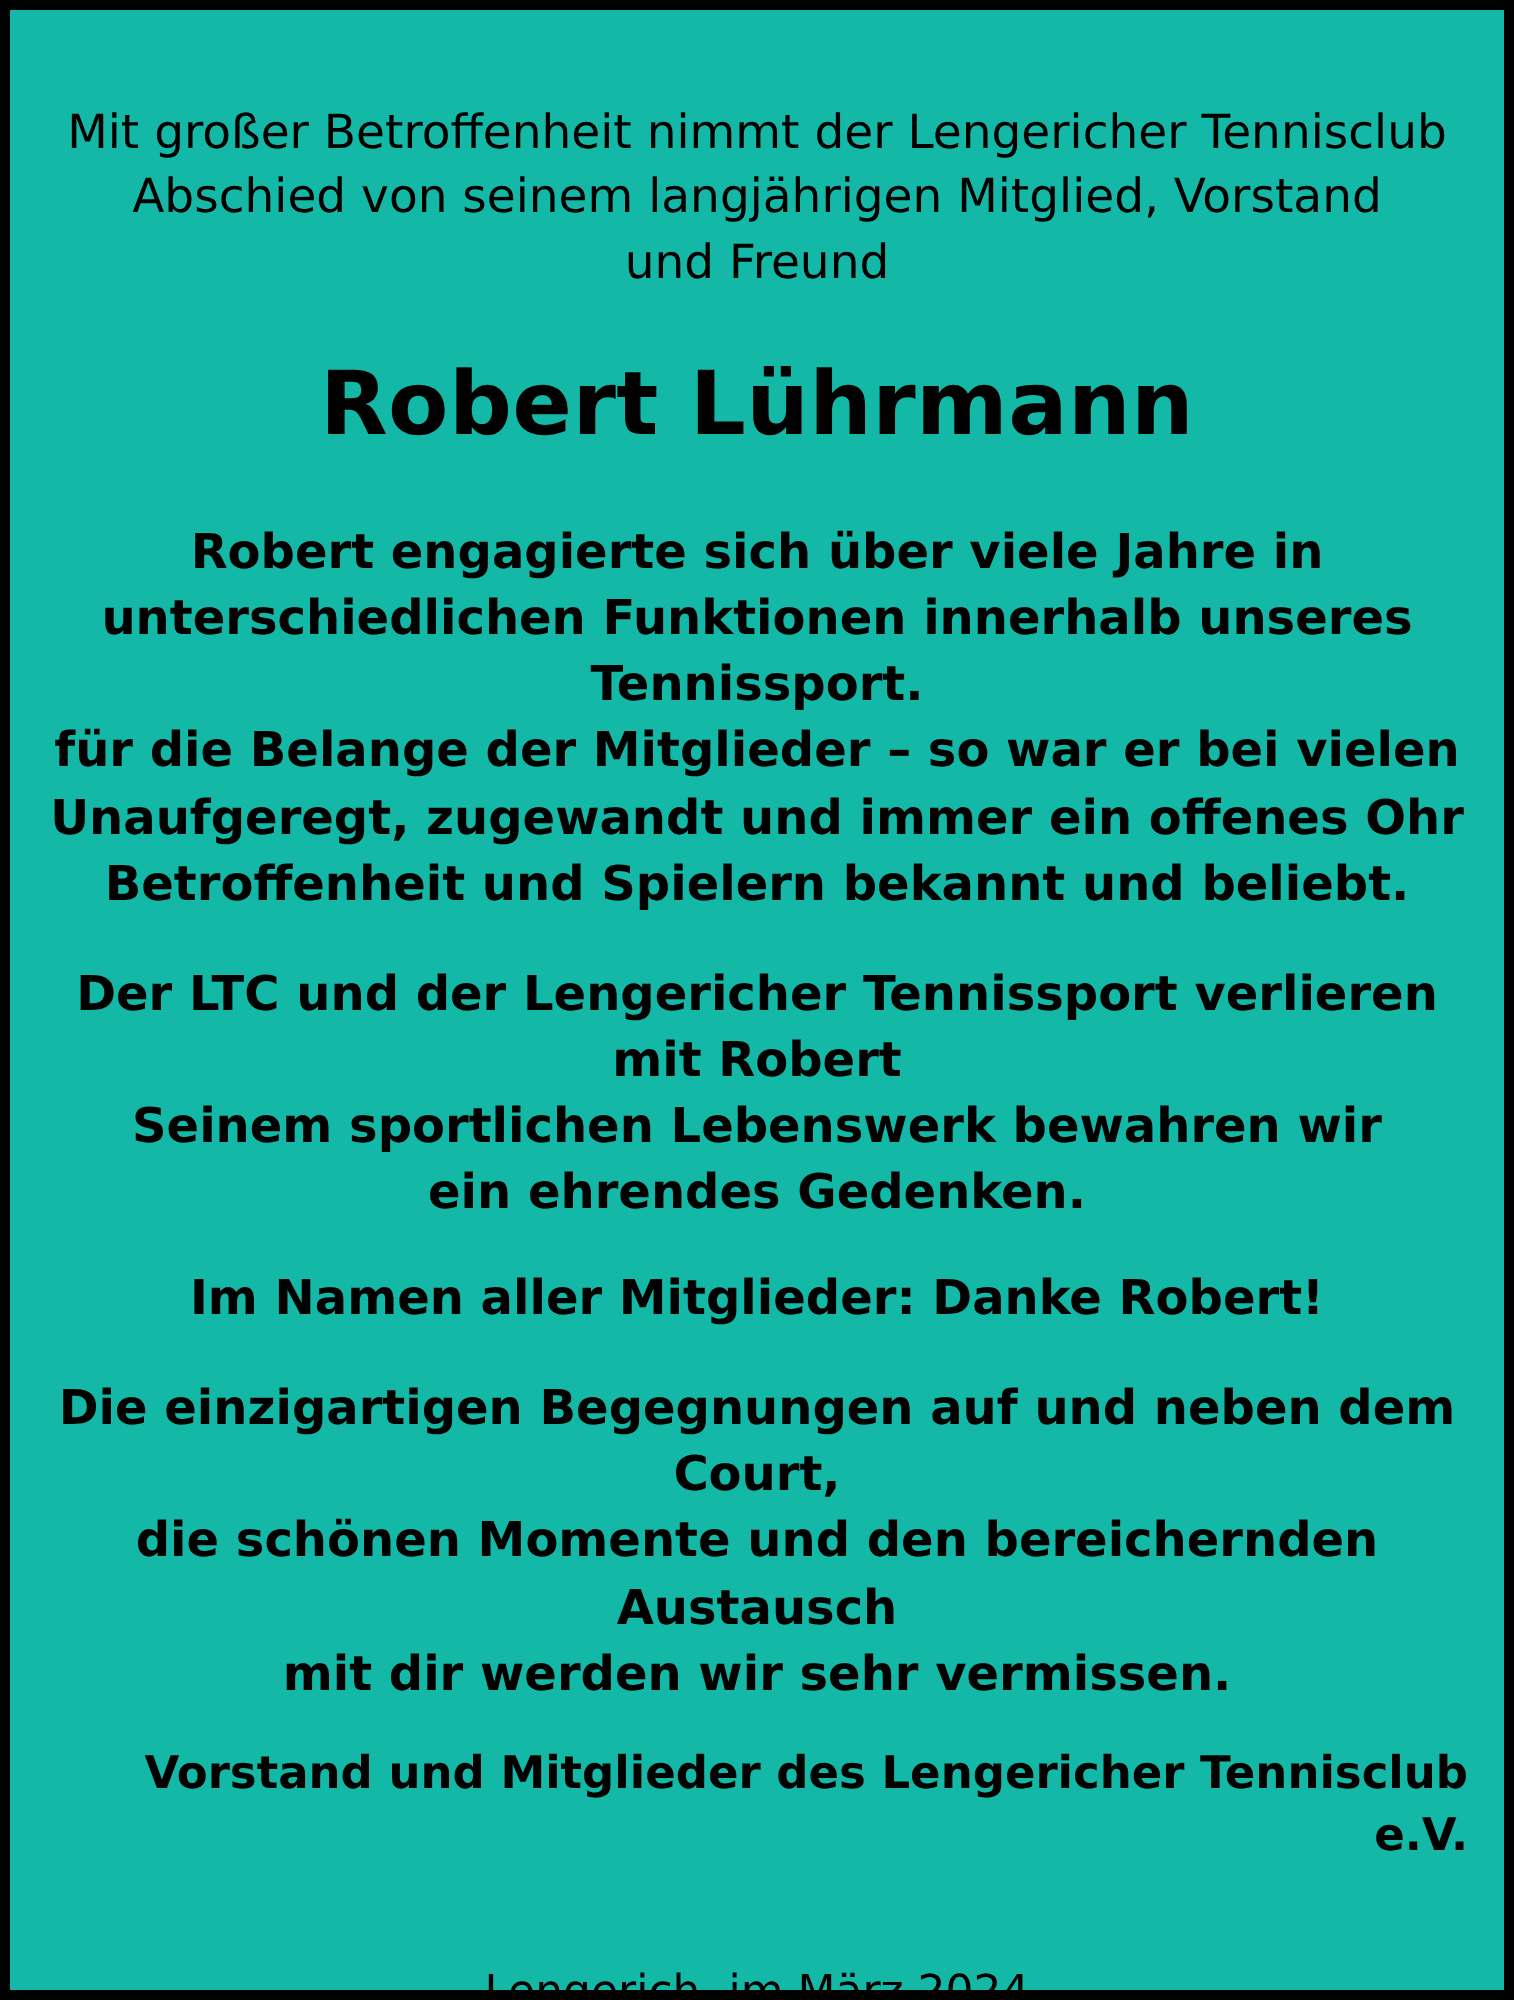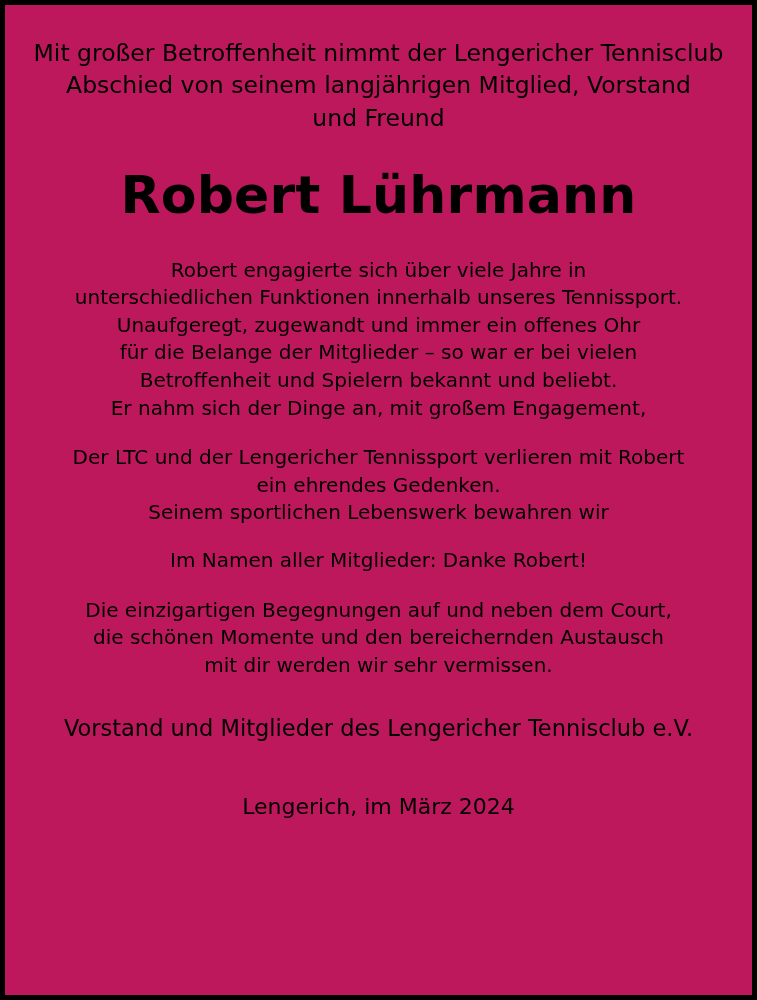--- a/index.html
+++ b/index.html
@@ -12,54 +12,56 @@
     height: 1000px;
     font-family: "DejaVu Sans", sans-serif;
     color: #000000;
     overflow: hidden;
   }
   .notice {
     box-sizing: border-box;
     width: 757px;
     height: 1000px;
     border: 5px solid #000000;
-    padding: 14px 18px 10px 18px;
+    padding: 27px 18px 10px 18px;
     display: flex;
     flex-direction: column;
     align-items: center;
-    background: #be185d;
+    background: #14b8a6;
   }
   .block {
     width: 100%;
     text-align: center;
     line-height: 1.38;
   }
   .intro {
     font-size: 23.5px;
     margin-top: 18px;
   }
   .name {
-    font-size: 52px;
+    font-size: 44px;
     font-weight: bold;
     letter-spacing: 0.2px;
     margin-top: 30px;
     margin-bottom: 8px;
     line-height: 1.2;
   }
   .para {
-    font-size: 20px;
+    font-size: 24px;
     margin-top: 22px;
+    font-weight: bold;
   }
   .para.tight {
     margin-top: 20px;
   }
   .signature {
     font-size: 22.5px;
-    font-weight: normal;
-    margin-top: 34px;
+    font-weight: bold;
+    margin-top: 18px;
+    text-align: right;
   }
   .place {
     font-size: 22px;
     margin-top: 48px;
   }
   .line {
     display: block;
   }
 </style>
 </head>
@@ -71,30 +73,29 @@
     <span class="line">Mit großer Betroffenheit nimmt der Lengericher Tennisclub</span>
     <span class="line">Abschied von seinem langjährigen Mitglied, Vorstand</span>
     <span class="line">und Freund</span>
   </div>
 
   <div class="block name">Robert Lührmann</div>
 
   <div class="block para">
     <span class="line">Robert engagierte sich über viele Jahre in</span>
     <span class="line">unterschiedlichen Funktionen innerhalb unseres Tennissport.</span>
+    <span class="line">für die Belange der Mitglieder – so war er bei vielen</span>
     <span class="line">Unaufgeregt, zugewandt und immer ein offenes Ohr</span>
-    <span class="line">für die Belange der Mitglieder – so war er bei vielen</span>
     <span class="line">Betroffenheit und Spielern bekannt und beliebt.</span>
-    <span class="line">Er nahm sich der Dinge an, mit großem Engagement,</span>
   </div>
 
   <div class="block para">
     <span class="line">Der LTC und der Lengericher Tennissport verlieren mit Robert</span>
+    <span class="line">Seinem sportlichen Lebenswerk bewahren wir</span>
     <span class="line">ein ehrendes Gedenken.</span>
-    <span class="line">Seinem sportlichen Lebenswerk bewahren wir</span>
   </div>
 
   <div class="block para tight">
     <span class="line">Im Namen aller Mitglieder: Danke Robert!</span>
   </div>
 
   <div class="block para">
     <span class="line">Die einzigartigen Begegnungen auf und neben dem Court,</span>
     <span class="line">die schönen Momente und den bereichernden Austausch</span>
     <span class="line">mit dir werden wir sehr vermissen.</span>

